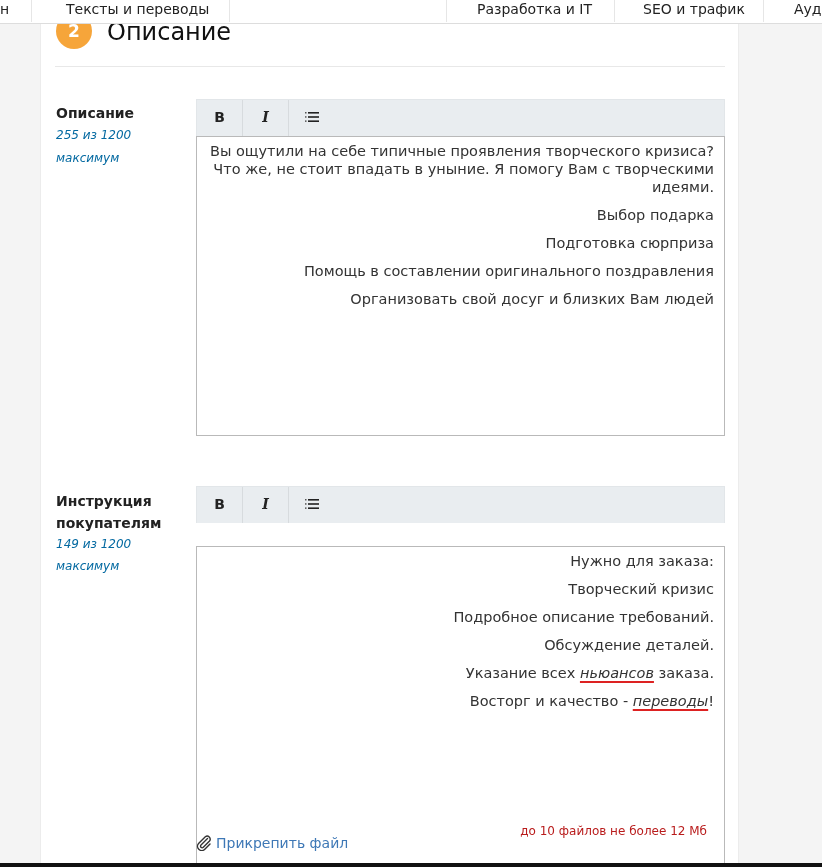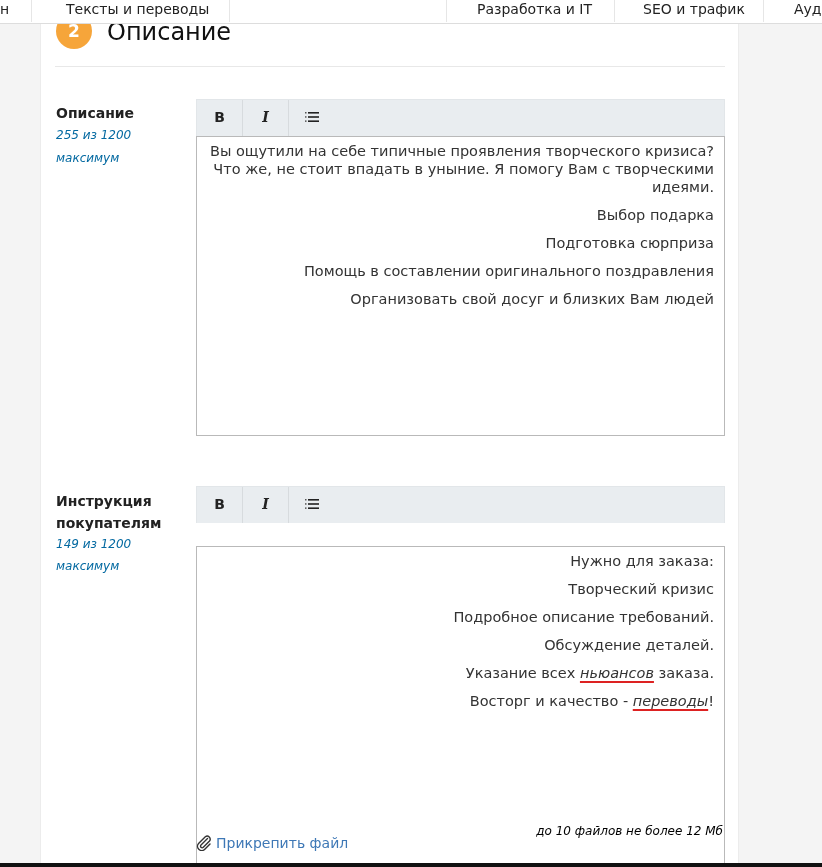--- a/index.html
+++ b/index.html
@@ -66,21 +66,21 @@
   }
   .editor p { margin-bottom: 10px; text-align: right; }
   .misspell { text-decoration: underline; text-decoration-color: #d22; text-decoration-thickness: 1.5px; text-underline-offset: 3px; font-style: italic; }
   .attach {
     position: absolute; left: 155px; top: 821px; font-size: 14px; color: #3e78b6;
     white-space: nowrap;
     margin-top: 14px;
   }
   .attach .clip { display: inline-block; width: 16px; height: 16px; vertical-align: -3px; margin-right: 4px; }
   .limit {
-    position: absolute; right: 15px; top: 824px; font-size: 12px; font-style: italic; color: #000000;
+    position: absolute; right: 31px; top: 824px; font-size: 12px; color: #b91c1c;
   }
   .taskbar {
     position: absolute; left: 0; top: 863px; width: 822px; height: 4px; background: #111;
     z-index: 10;
   }
 </style>
 </head>
 <body>
 
 <div class="topnav">

